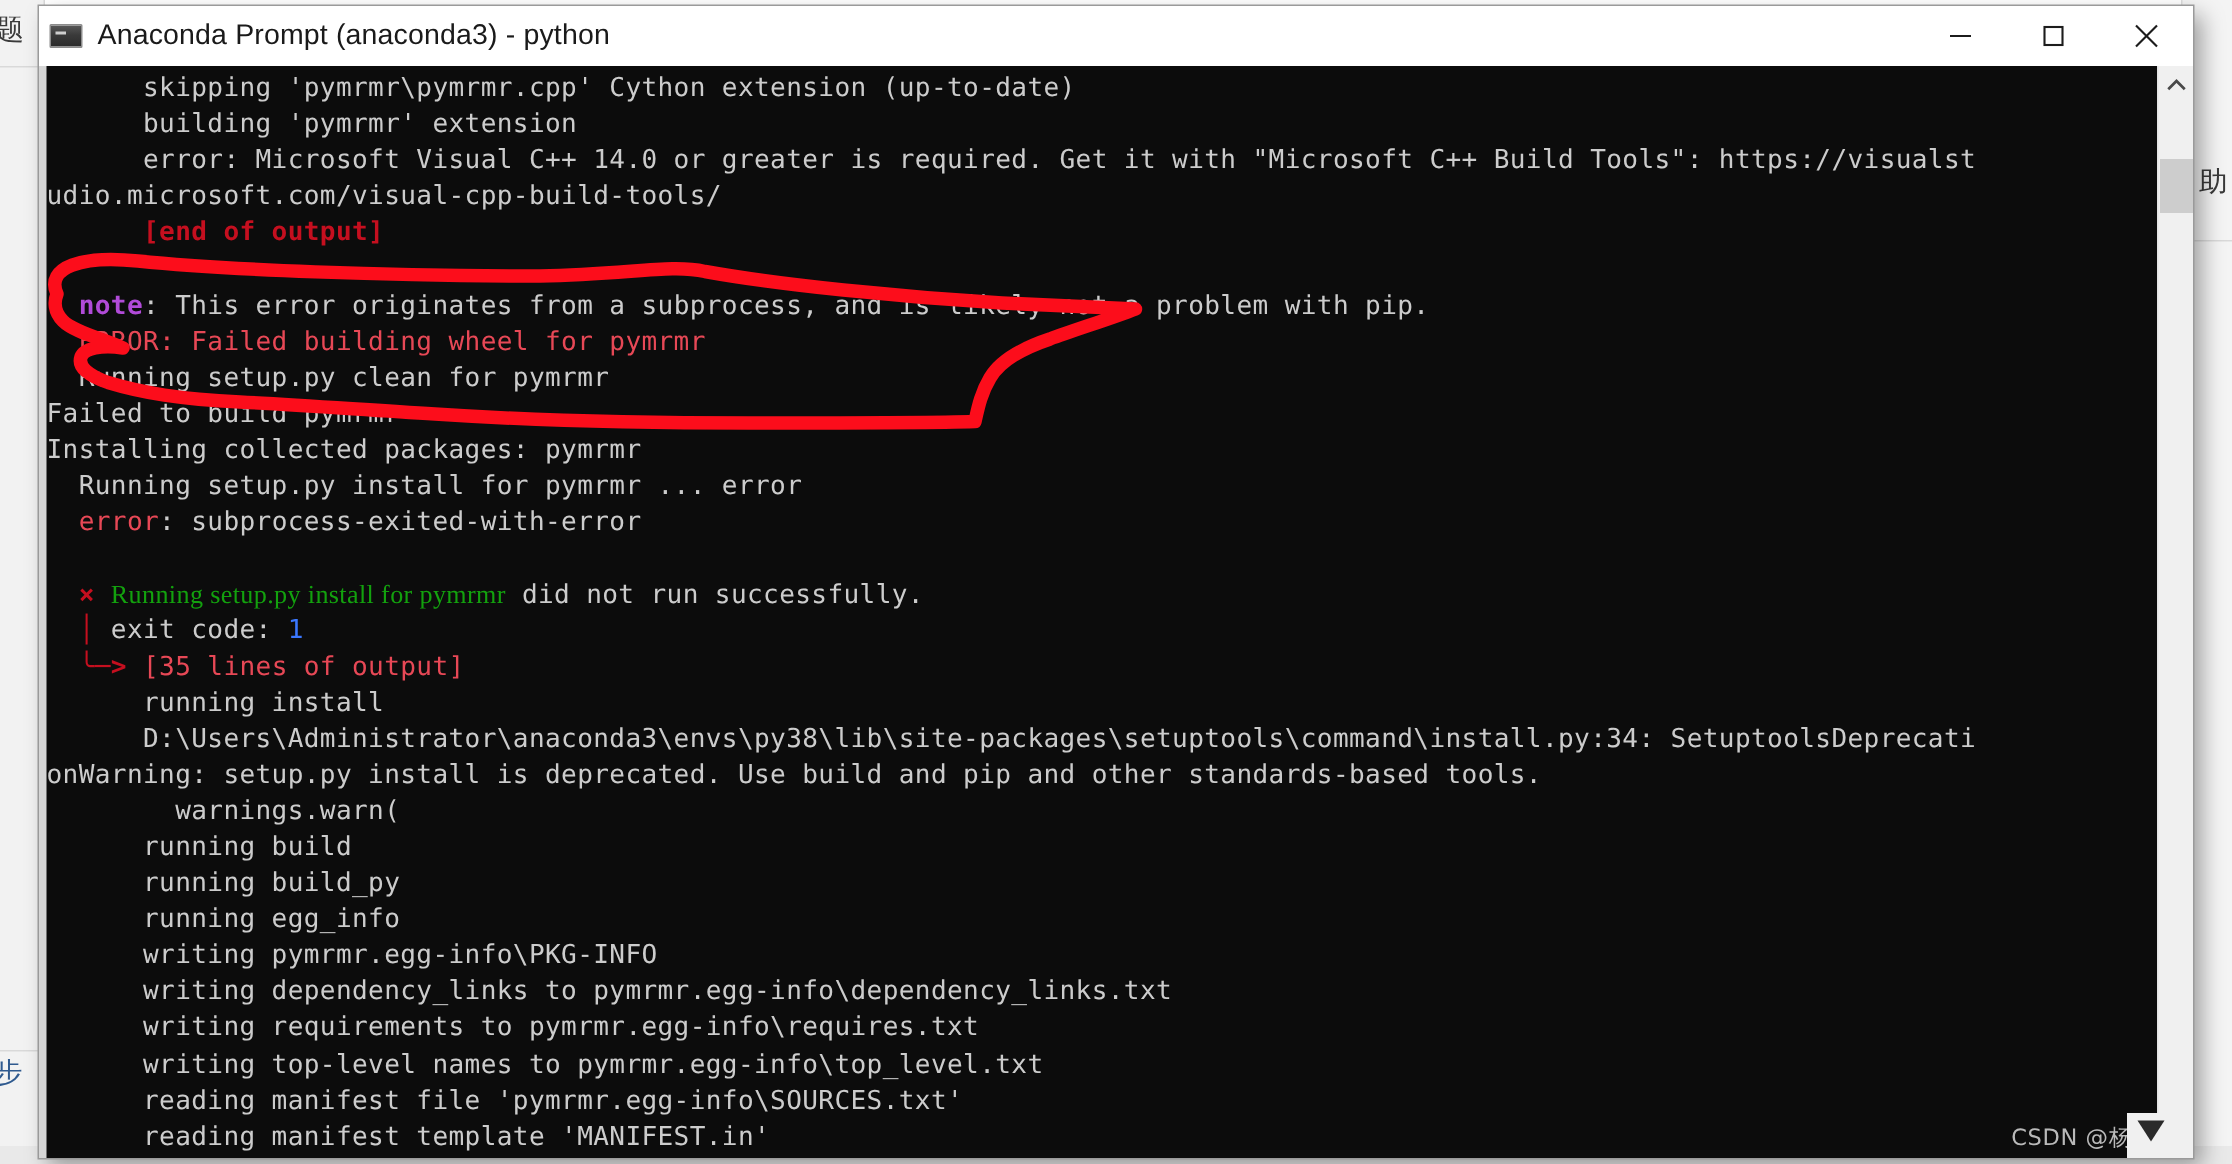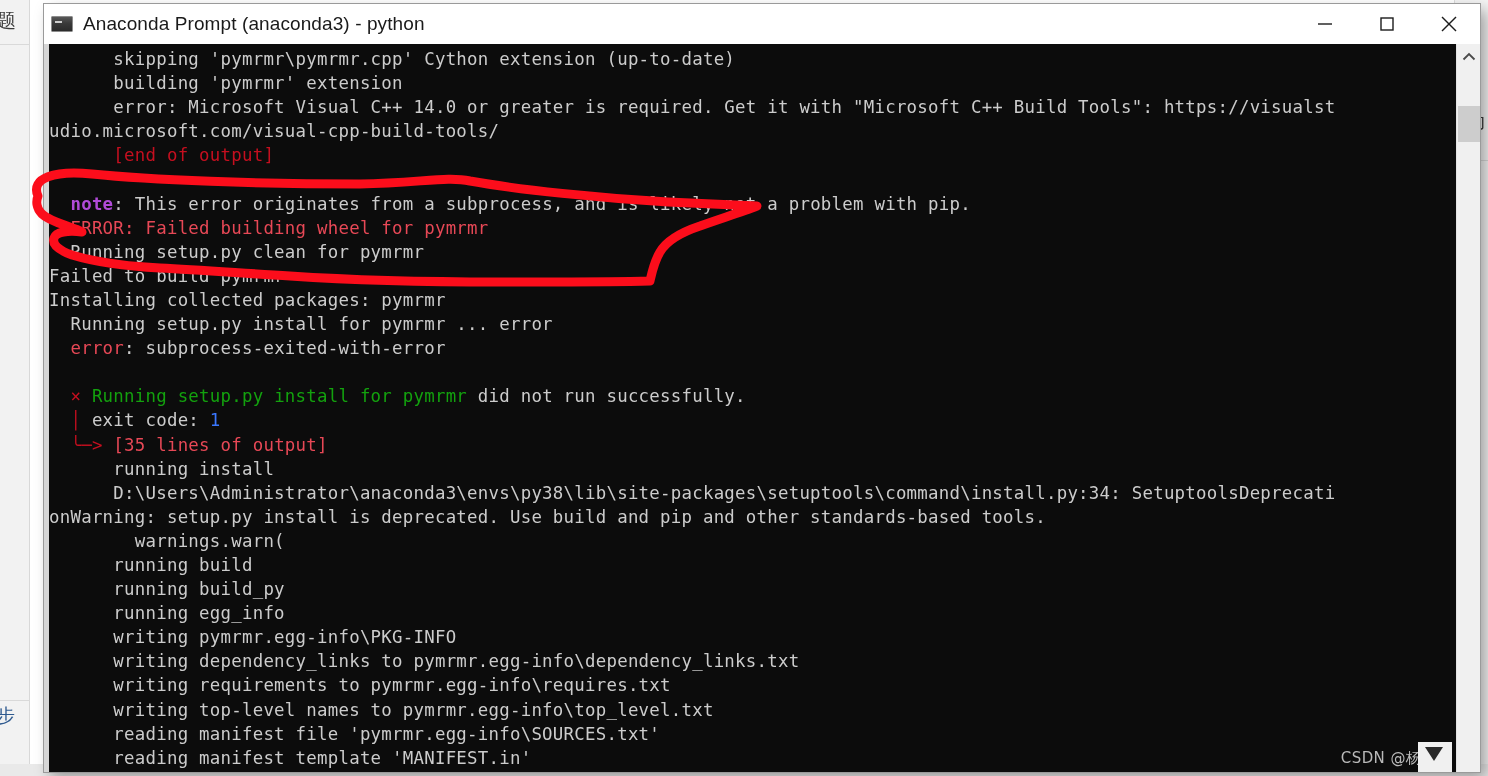--- a/index.html
+++ b/index.html
@@ -32,21 +32,20 @@
   .bg-cjk.bl { left:-4px; top:706px; color:#2f5a8f; }
   .bg-cjk.mr { left:1466px; top:112px; }
   .bg-strip-bottom { position:absolute; left:0; top:764px; width:1488px; height:12px; background:#e9e9e9; }
   .bg-hline { position:absolute; background:#d9d9d9; height:1px; }
 
   
   .window {
     position:absolute; left:26px; top:4px; width:1436px; height:768px;
     background:#0f172a;
     box-shadow: 0 0 0 1px #9a9a9a, 6px 6px 14px rgba(0,0,0,0.35);
-    margin-left: 18px;
   }
   .titlebar {
     position:relative; height:40px; background:#ffffff;
     display:flex; align-items:center;
     border-bottom:1px solid #ffffff;
   }
   .win-icon {
     width:22px; height:16px; margin-left:7px; margin-right:10px;
     background:linear-gradient(180deg,#575757 0%,#3a3a3a 45%,#2b2b2b 100%);
     border:1px solid #8c8c8c; border-radius:1px;
@@ -82,23 +81,23 @@
     font-size:17.4px;
     line-height:24.1px;
     white-space:pre;
     letter-spacing:0.25px;
     padding-top:3px;
     overflow:hidden;
   }
   .term .ln { height:24.1px; }
 
   .c-white  { color:#cccccc; }
-  .c-red    { color:#c50f1f; }
+  .c-red    { color:#c50f1f;font-weight:bold; }
   .c-brred  { color:#e74856; }
-  .c-green  { color:#13a10e; }
+  .c-green  { color:#13a10e;font-family:Liberation Serif, serif; }
   .c-magenta{ color:#b14bd8;font-weight:bold; }
   .c-blue   { color:#3b78ff; }
 
   
   .scroll {
     position:absolute; right:0; top:40px; width:24px; height:728px;
     background:#f0f0f0; border-left:1px solid #e4e4e4;
   }
   .scroll-up {
     width:24px; height:26px; display:flex; align-items:center; justify-content:center;

